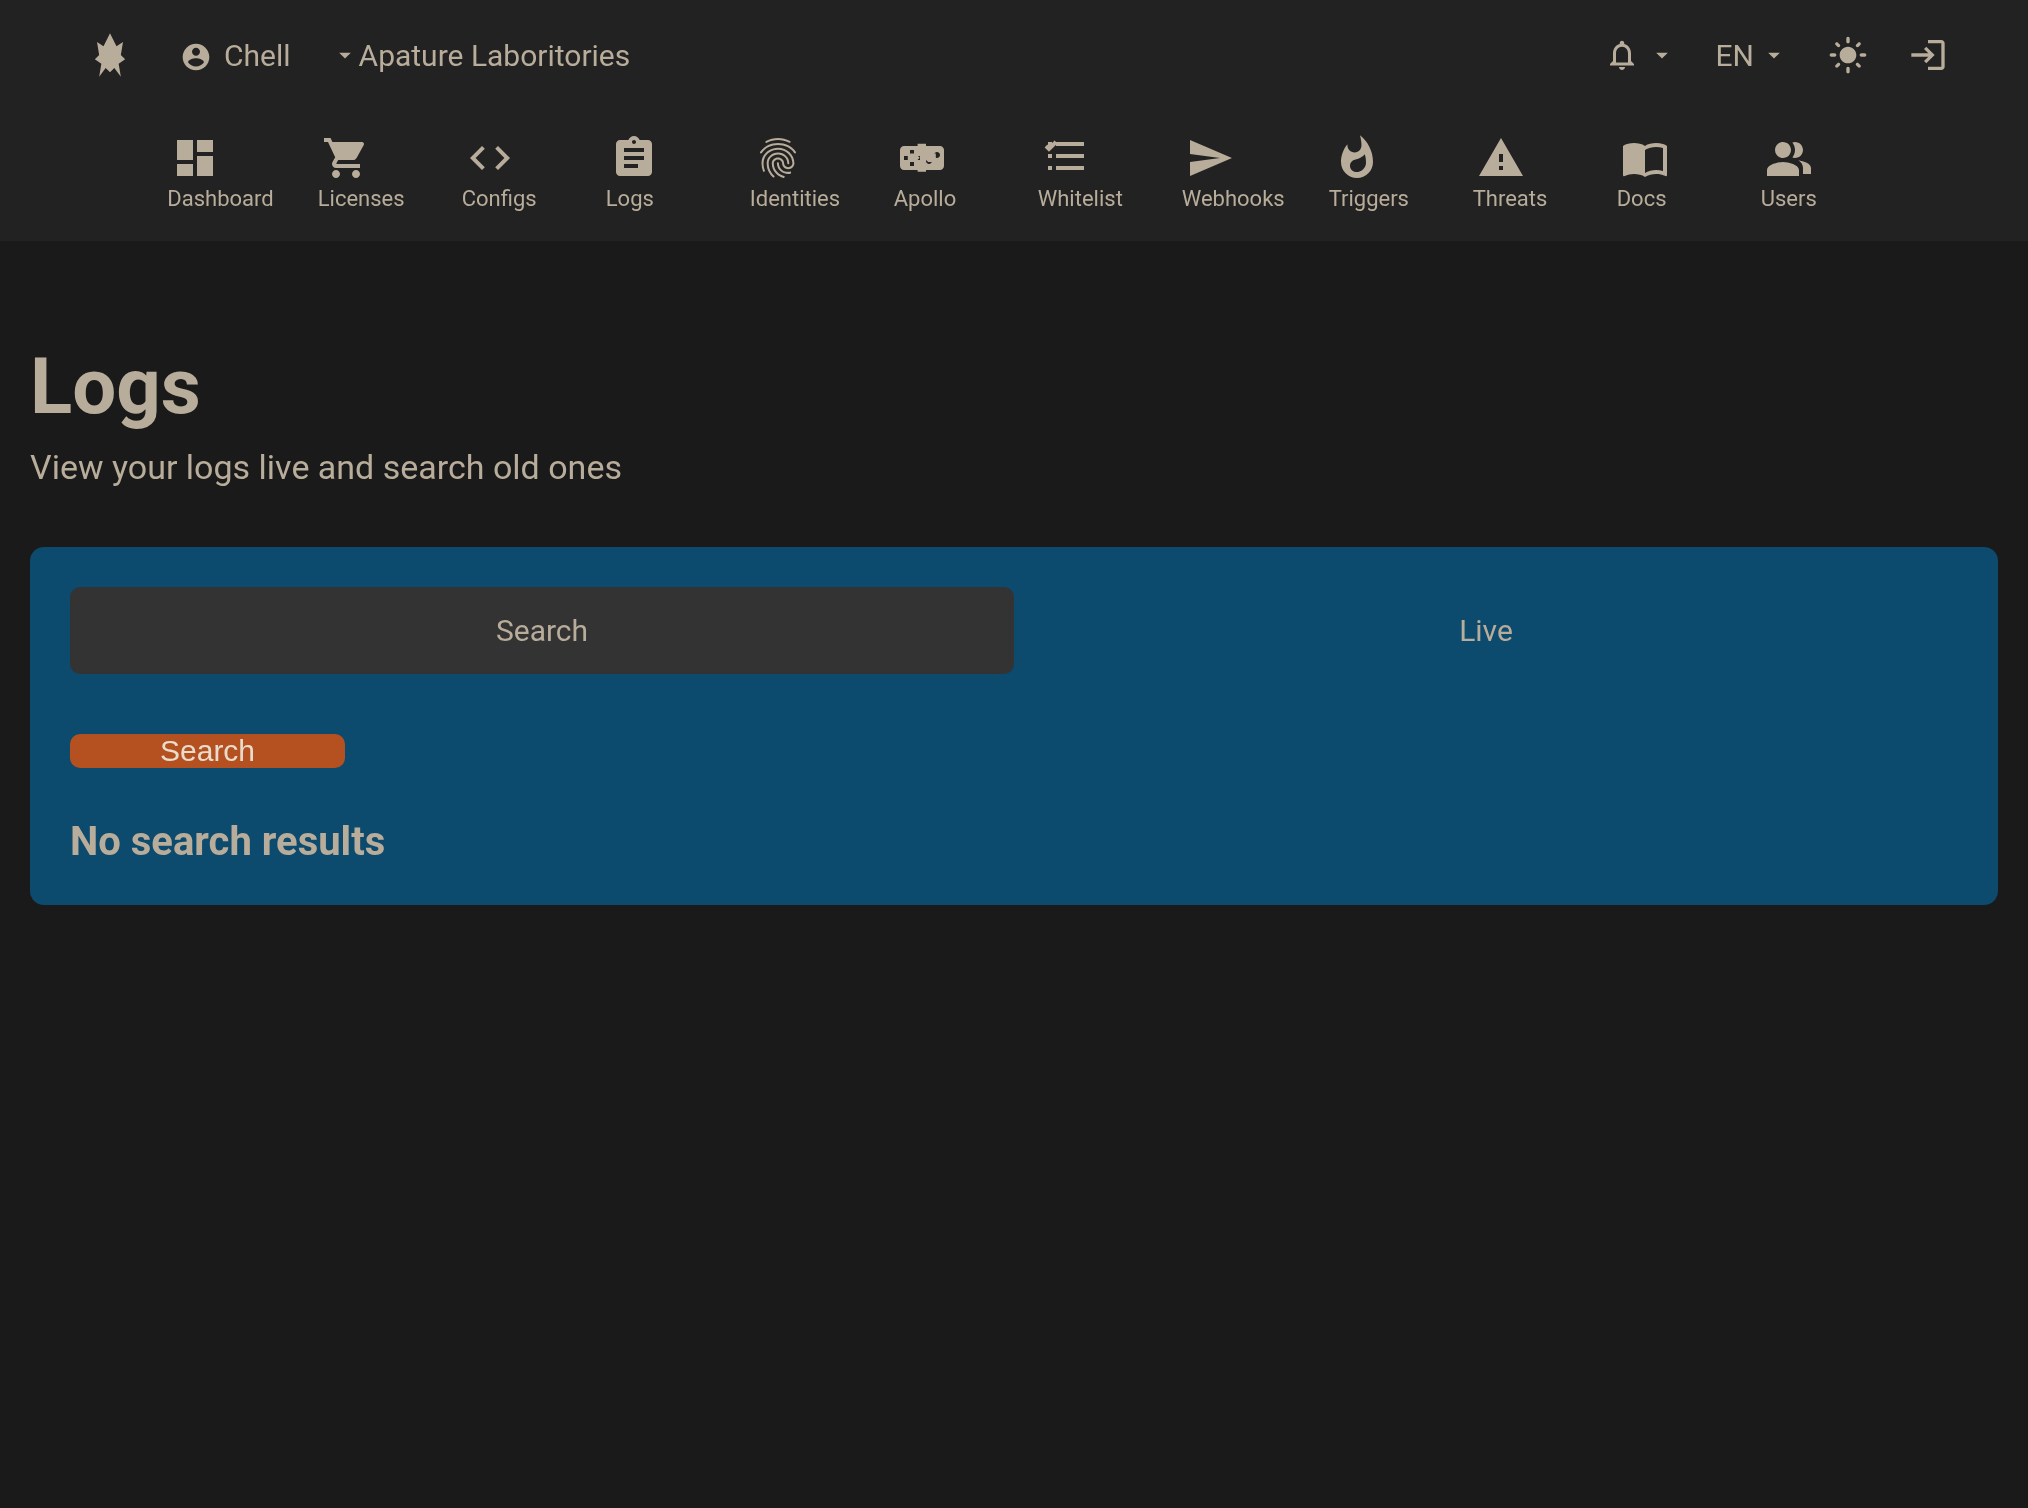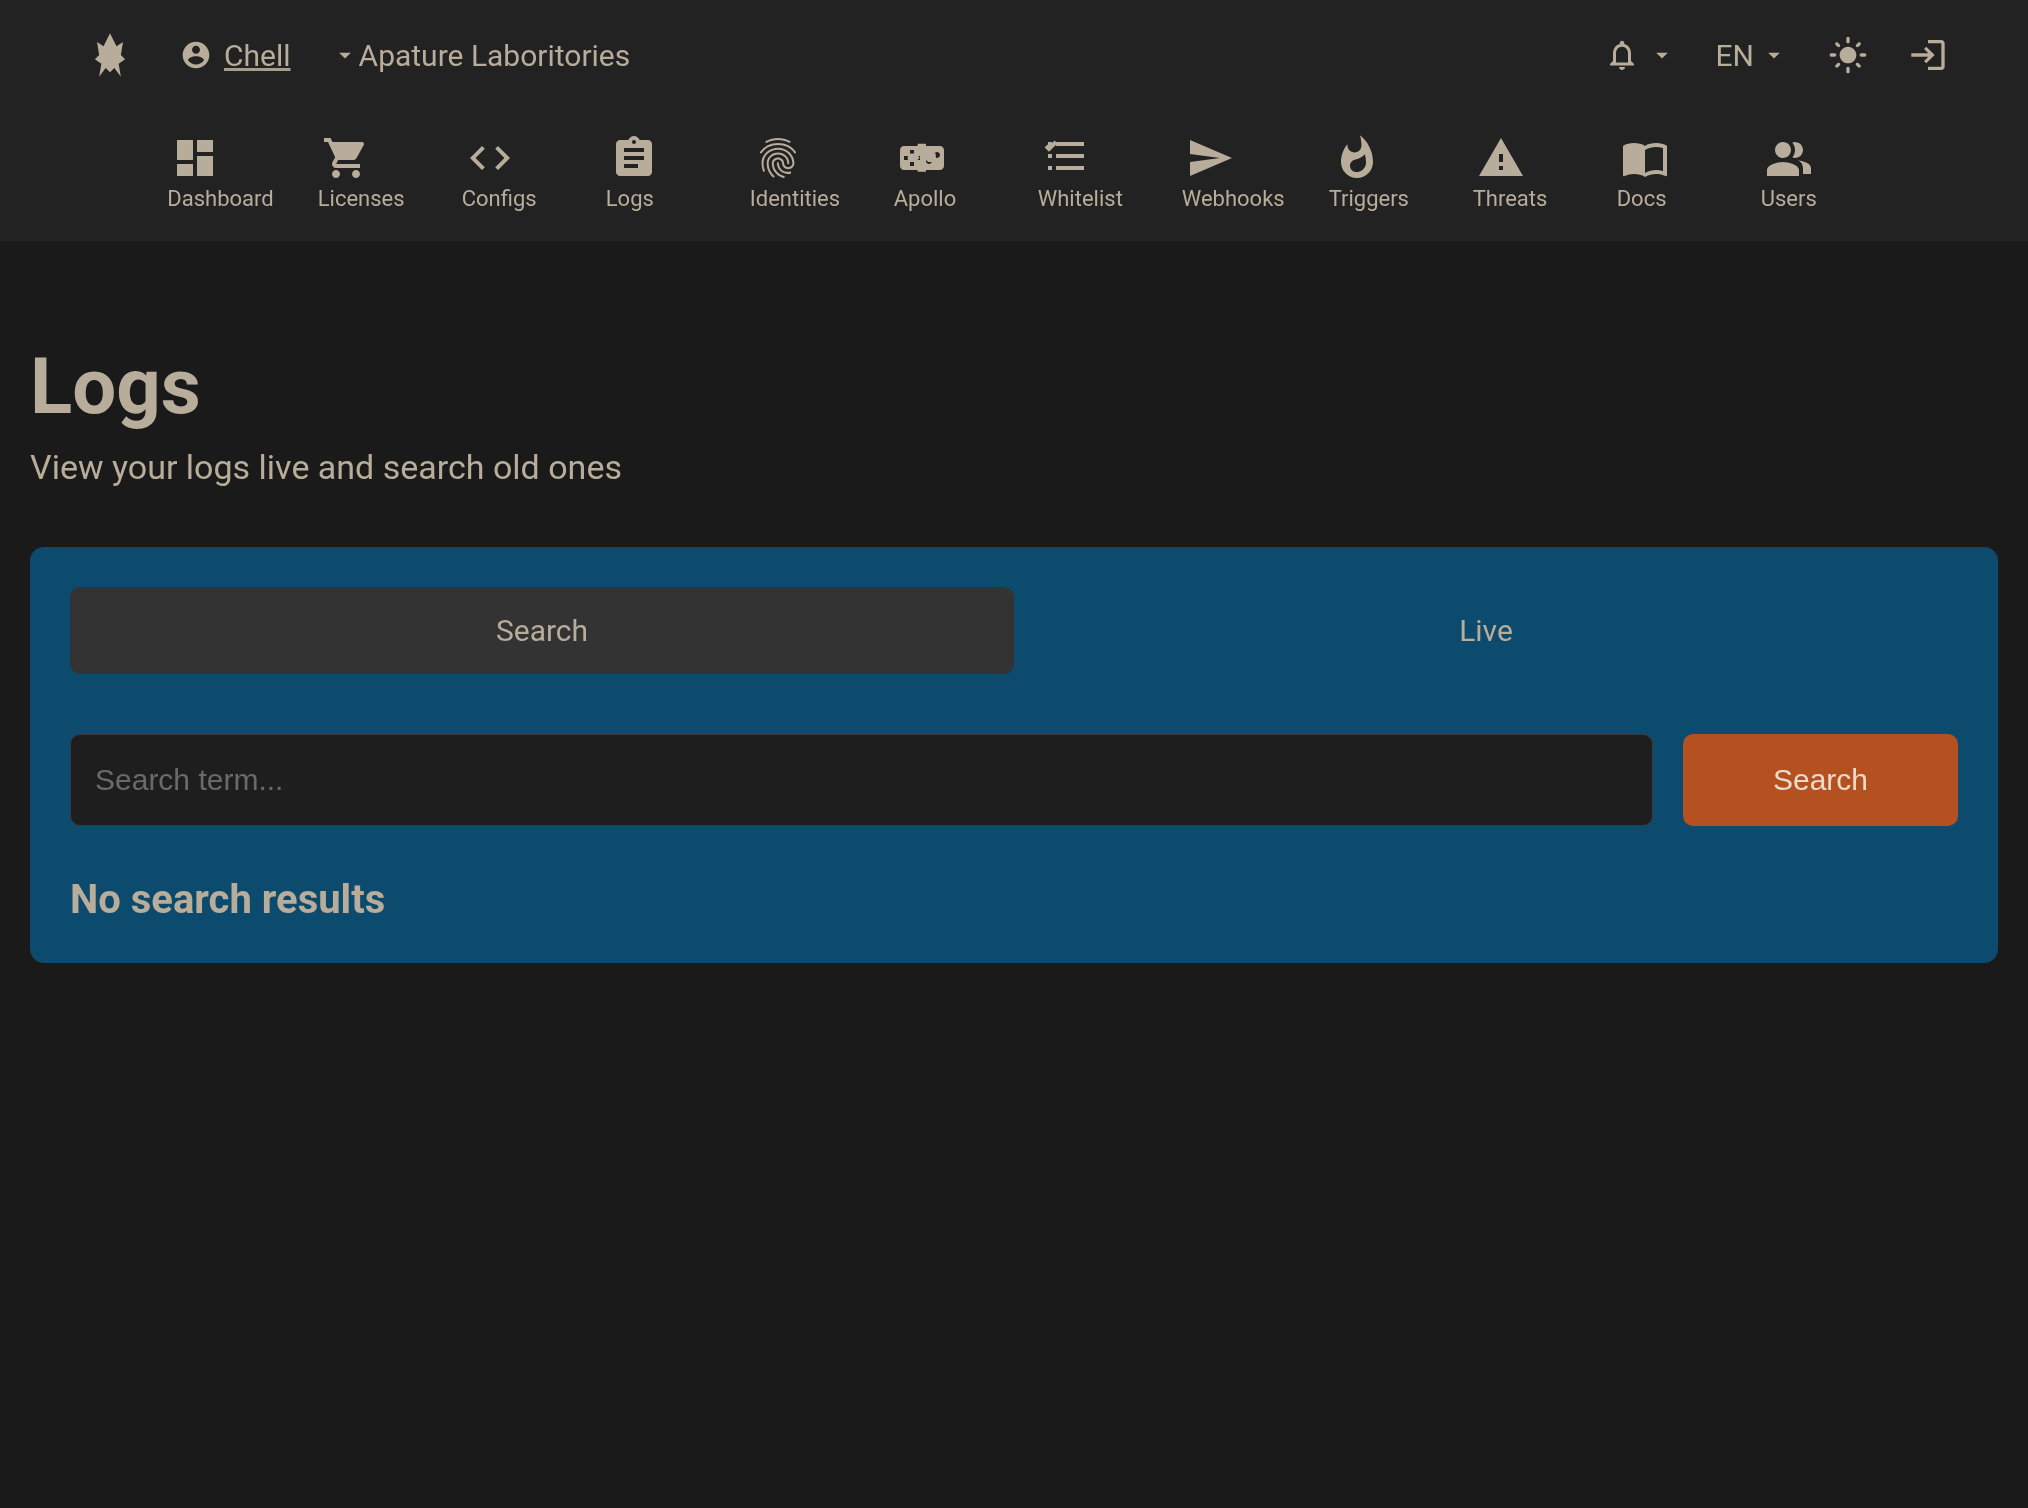--- a/index.html
+++ b/index.html
@@ -24,25 +24,24 @@
     }
     .logo {
       width: 60px;
       height: 60px;
       display: flex;
       align-items: center;
       justify-content: center;
     }
     .user-section {
       display: flex;
-      align-items: center;
+      align-items: flex-end;
       gap: 12px;
       margin-left: 40px;
       cursor: pointer;
-      text-decoration: underline;
     }
     .user-name {
       font-size: 30px;
       color: #b8ac9a;
     }
     .org-section {
       display: flex;
       align-items: center;
       gap: 0;
       margin-left: 40px;
@@ -327,18 +326,17 @@
 <div class="main">
   <h1 class="page-title">Logs</h1>
   <p class="page-subtitle">View your logs live and search old ones</p>
 
   <div class="card">
     <div class="tabs">
       <div class="tab active">Search</div>
       <div class="tab">Live</div>
     </div>
     <div class="search-row">
-      <input class="search-input" type="text" placeholder="Search term..." style="">
       <button class="search-btn">Search</button>
     </div>
     <div class="no-results">No search results</div>
   </div>
 </div>
 
 </body></html>

